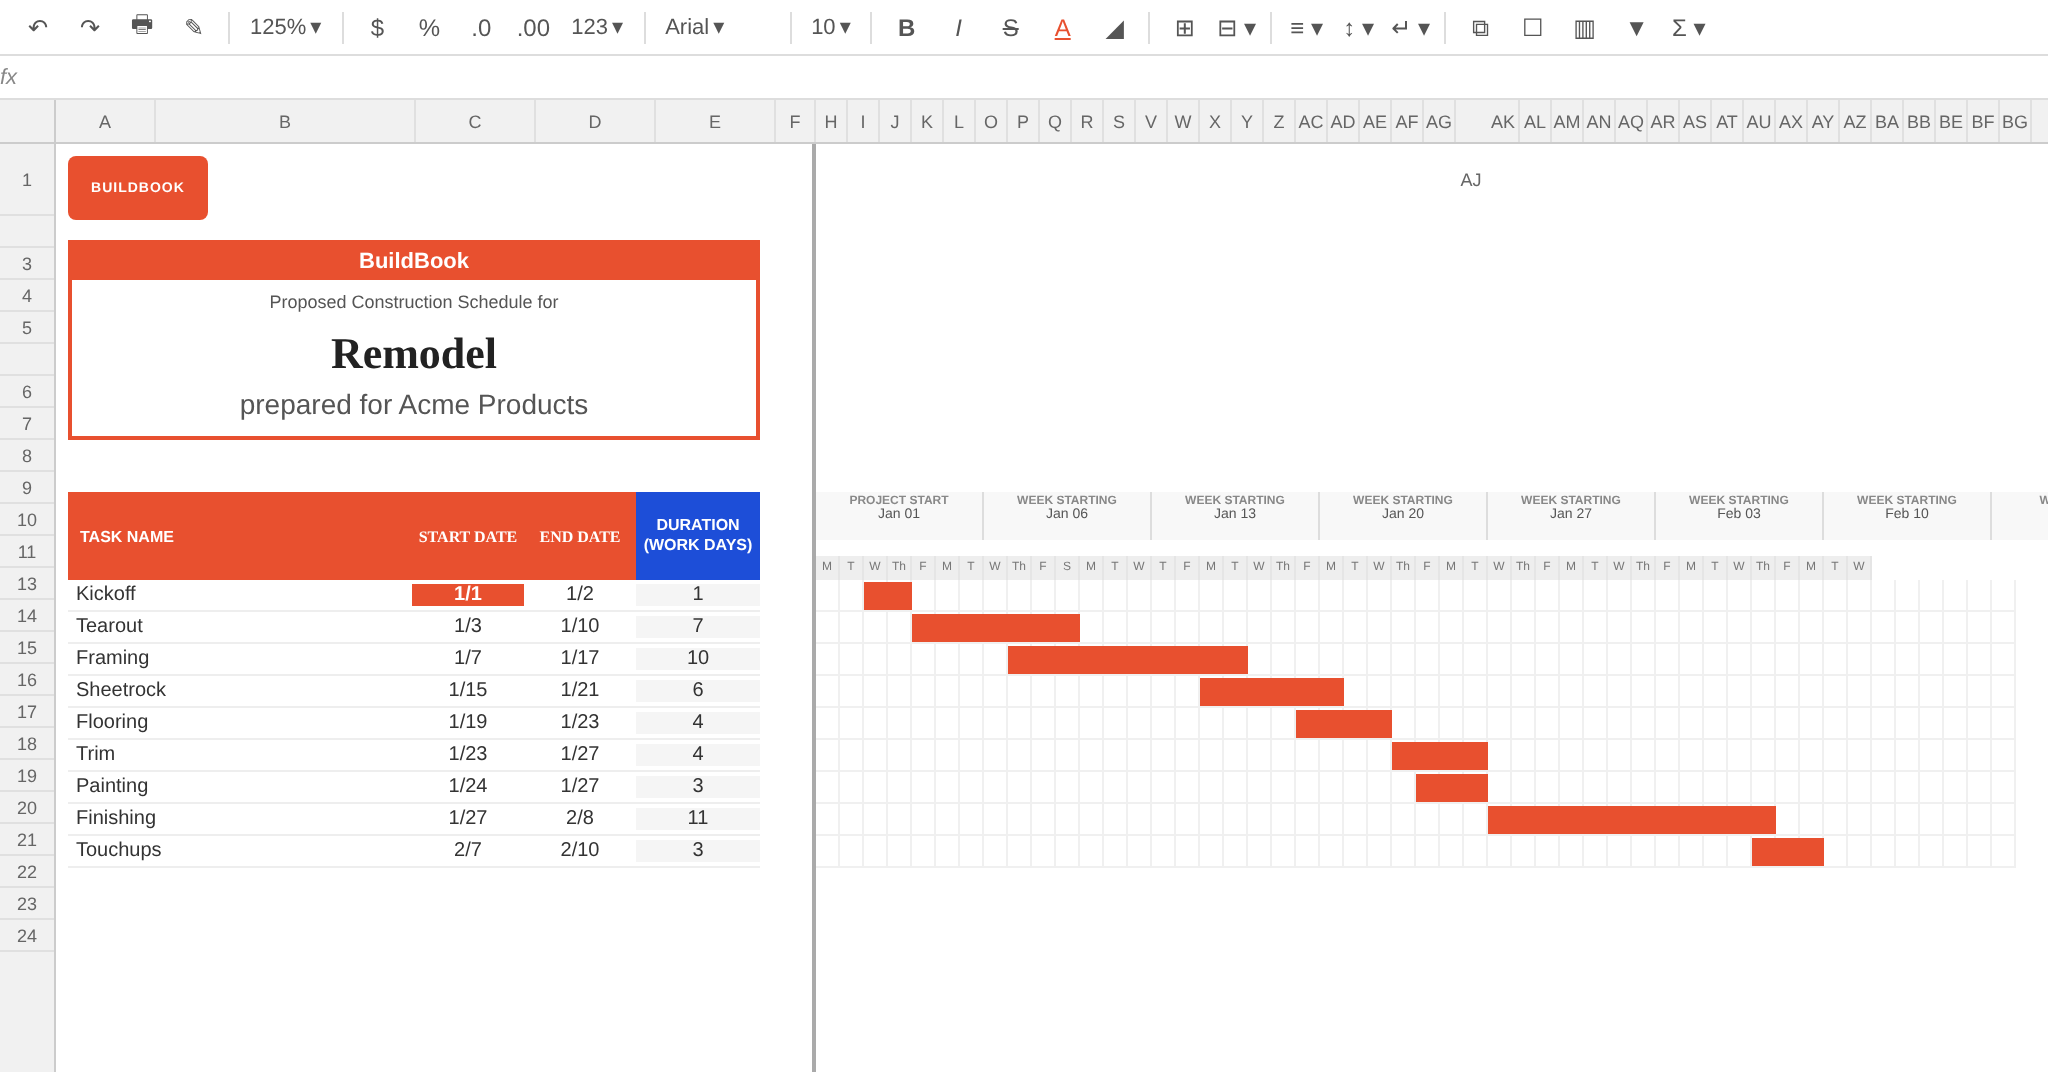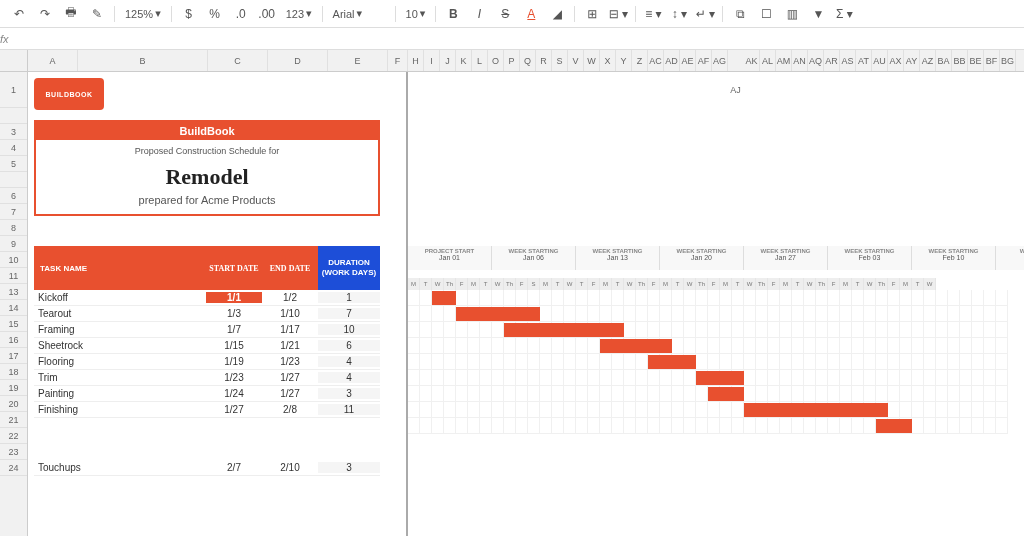--- a/index.html
+++ b/index.html
@@ -17,21 +17,21 @@
 .col-headers { display: flex; height: 22px; background: #f1f1f1; border-bottom: 1px solid #ccc; position: absolute; top: 0; left: 28px; right: 0; z-index: 2; }
 .col-hdr { display: flex; align-items: center; justify-content: center; font-size: 9px; color: #666; border-right: 1px solid #e0e0e0; flex-shrink: 0; }
 .grid-body { margin-left: 28px; margin-top: 22px; display: flex; width: calc(1024px - 28px); }
 .left-pane { width: 380px; border-right: 2px solid #aaa; flex-shrink: 0; position: relative; background: #fff; }
 .right-pane { flex: 1; overflow: hidden; position: relative; }
 .logo-box { position: absolute; top: 6px; left: 6px; width: 70px; height: 32px; background: #e8502f; border-radius: 4px; display: flex; align-items: center; justify-content: center; color: #fff; font-size: 7px; font-weight: bold; letter-spacing: 0.5px; }
 .title-card { position: absolute; top: 48px; left: 6px; right: 26px; border: 2px solid #e8502f; }
 .title-bar { background: #e8502f; color: #fff; text-align: center; padding: 3px; font-weight: bold; font-size: 11px; }
 .title-sub { text-align: center; padding: 6px; font-size: 9px; color: #555; }
 .title-main { text-align: center; font-family: Georgia, serif; font-size: 22px; font-weight: bold; padding: 2px 0 4px; color: #222; }
-.title-prep { text-align: center; font-size: 11px; color: #555; padding-bottom: 8px; }
+.title-prep { text-align: center; font-size: 14px; color: #555; padding-bottom: 8px; }
 .task-header { position: absolute; top: 174px; left: 6px; right: 26px; background: #e8502f; color: #fff; height: 44px; display: flex; font-size: 8px; font-weight: bold; }
 .th-name { flex: 1; display: flex; align-items: center; padding-left: 6px; }
 .th-col { width: 56px; display: flex; align-items: center; justify-content: center; text-align: center; font-family: Liberation Serif, serif; }
 .th-dur { width: 62px; display: flex; align-items: center; justify-content: center; text-align: center; line-height: 1.2; background: #1d4ed8; }
 .task-row { position: absolute; left: 6px; right: 26px; height: 16px; display: flex; font-size: 10px; border-bottom: 1px solid #eee; align-items: center; }
 .tr-name { flex: 1; padding-left: 4px; }
 .tr-col { width: 56px; text-align: center; }
 .tr-dur { width: 62px; text-align: center; background: #f5f5f5; }
 .highlight { background: #e8502f; color: #fff; font-weight: bold; }
 .week-headers { display: flex; height: 24px; position: absolute; top: 174px; left: 0; }
@@ -225,21 +225,21 @@
     <div class="tr-col ">1/24</div>
     <div class="tr-col">1/27</div>
     <div class="tr-dur">3</div>
           </div>
           <div class="task-row" style="top: 330px;">
             <div class="tr-name">Finishing</div>
     <div class="tr-col ">1/27</div>
     <div class="tr-col">2/8</div>
     <div class="tr-dur">11</div>
           </div>
-          <div class="task-row" style="top: 346px; margin-top: 42px;">
+          <div class="task-row" style="top: 346px;">
             <div class="tr-name">Touchups</div>
     <div class="tr-col ">2/7</div>
     <div class="tr-col">2/10</div>
     <div class="tr-dur">3</div>
           </div>
         </div>
       <div class="left-plus" style="top:162px">+</div>
       <div class="left-plus" style="top:206px">+</div>
     </div>
 

